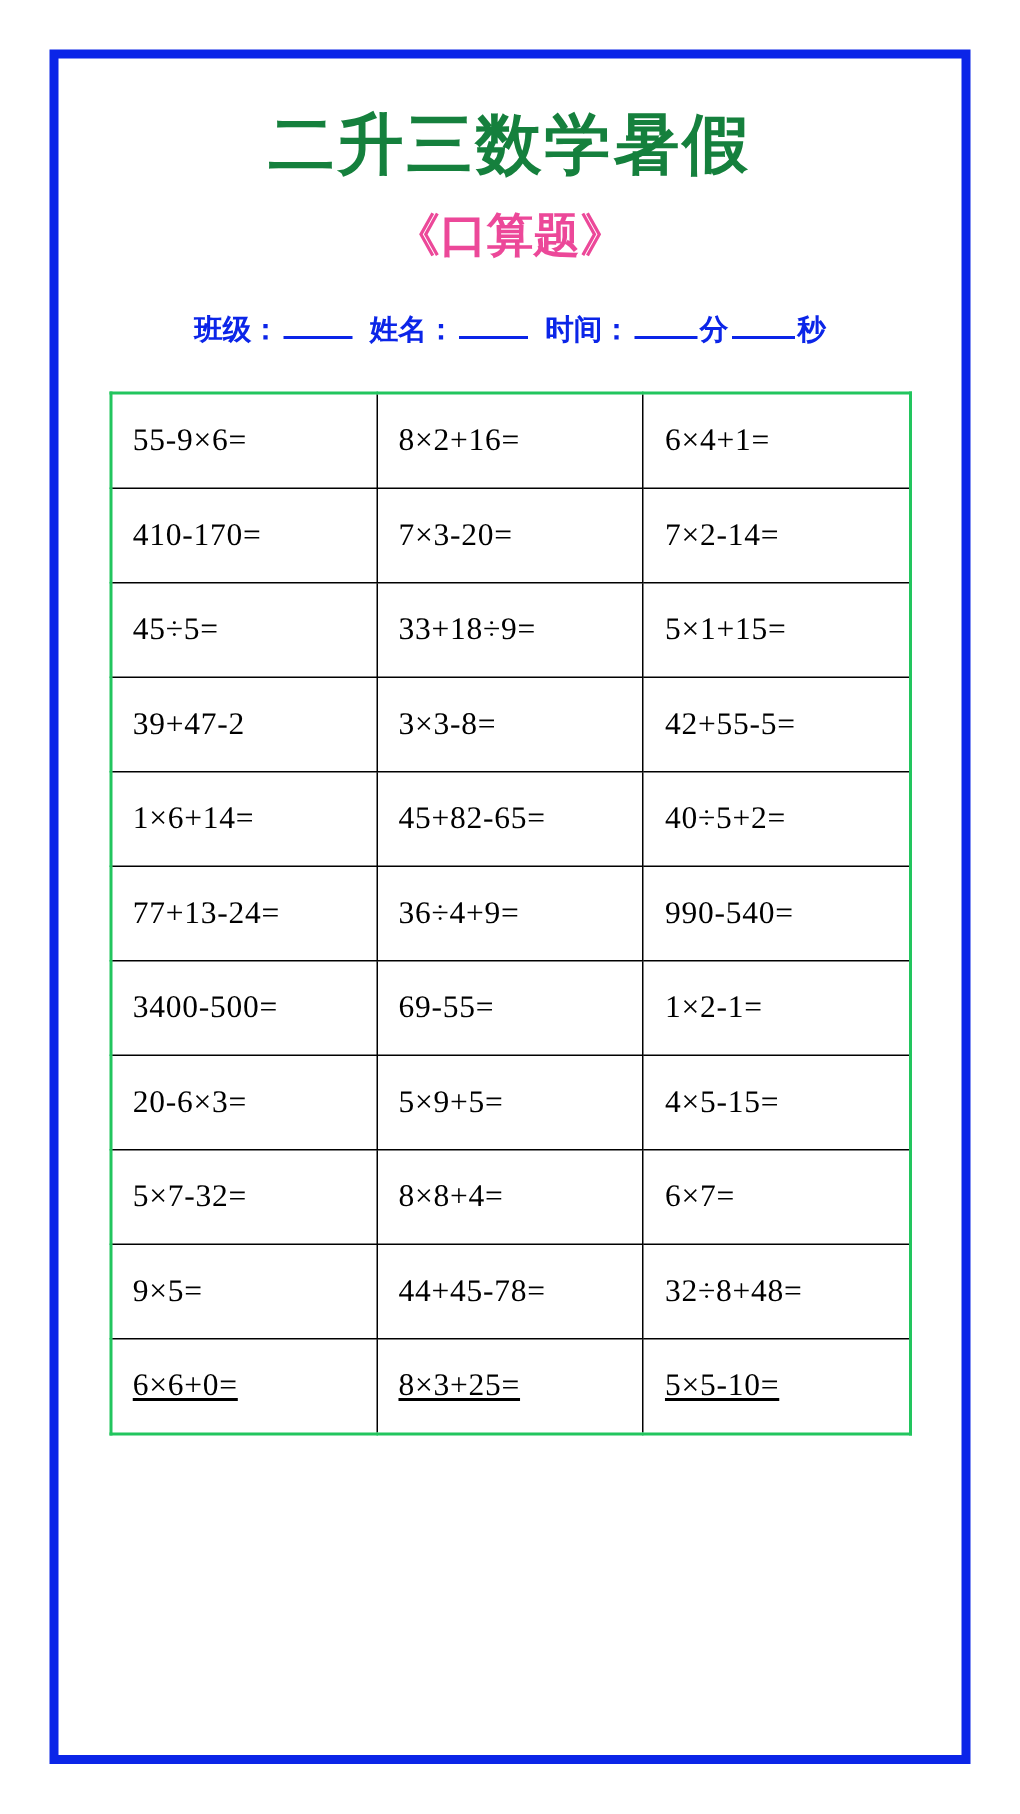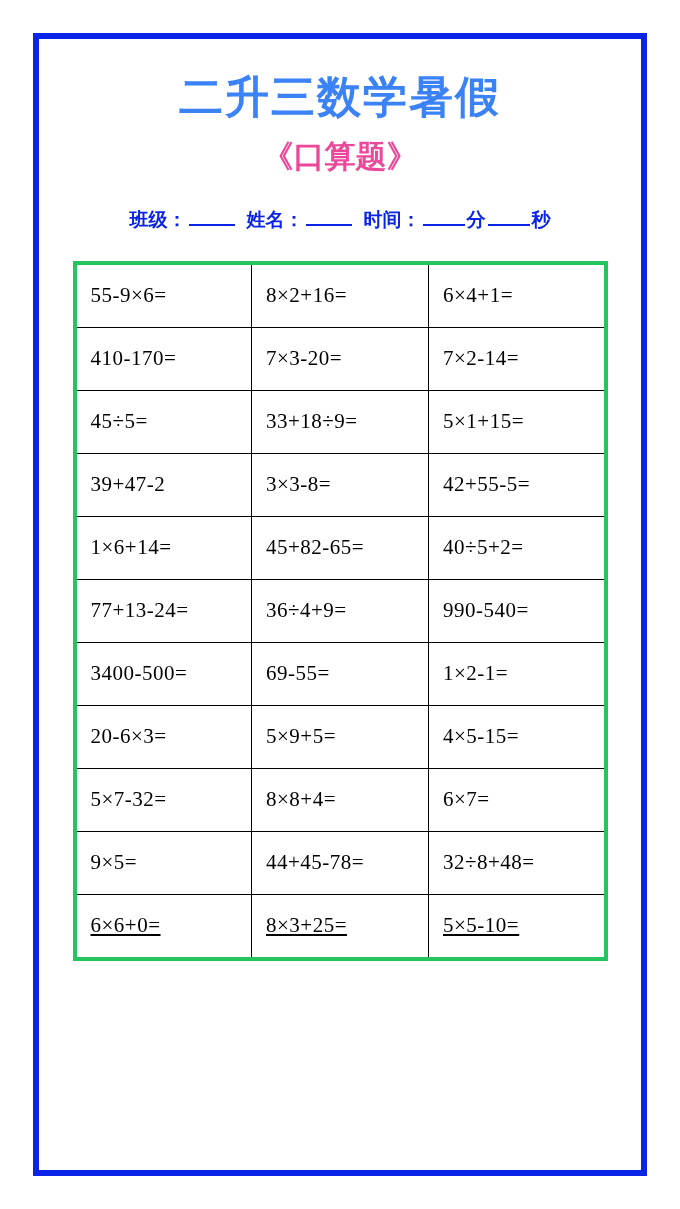--- a/index.html
+++ b/index.html
@@ -39,21 +39,21 @@
     height: 100%;
     box-sizing: border-box;
     padding: 22px 30px 0 30px;
   }
   .title {
     text-align: center;
     font-family: "Liberation Sans", "DejaVu Sans", sans-serif;
     font-weight: bold;
     font-size: 44px;
     letter-spacing: 2px;
-    color: #3b82f6;
+    color: #15803d;
     margin: 10px 0 0 0;
     line-height: 1.2;
   }
   .subtitle {
     text-align: center;
     font-family: "Liberation Sans", "DejaVu Sans", sans-serif;
     font-weight: bold;
     font-size: 31px;
     color: #ec4899;
     margin: 14px 0 0 0;
@@ -86,21 +86,21 @@
     height: 18px;
     margin: 0 2px;
   }
   .blank.short {
     width: 42px;
   }
   .grid {
     margin: 28px auto 16px auto;
     width: 535px;
     border-collapse: collapse;
-    border: 4px solid #22c55e;
+    border: 2px solid #22c55e;
   }
   .grid td {
     border: 1px solid #000;
     height: 62px;
     width: 33.33%;
     padding: 0 0 0 14px;
     font-size: 21px;
     font-family: "Liberation Serif", "DejaVu Serif", serif;
     vertical-align: middle;
     white-space: nowrap;

